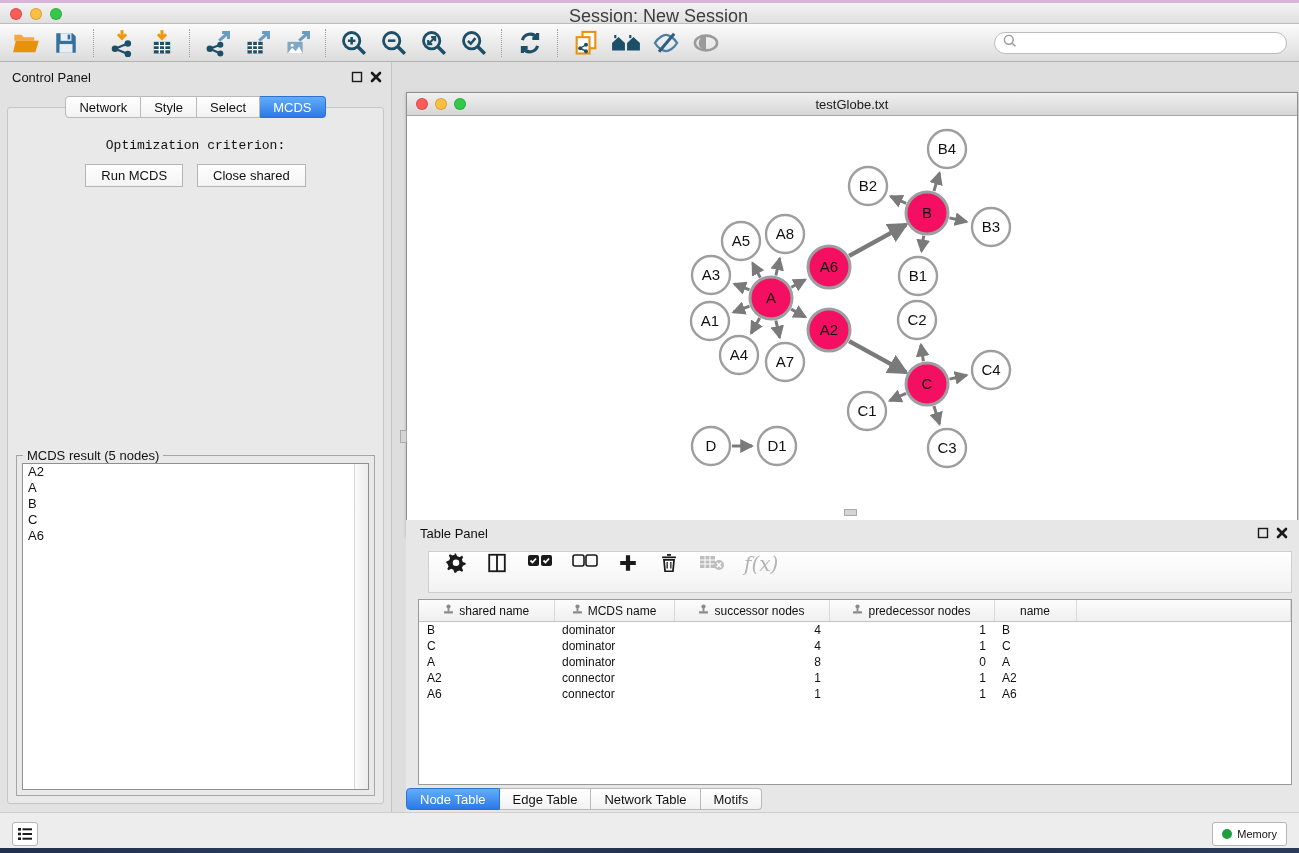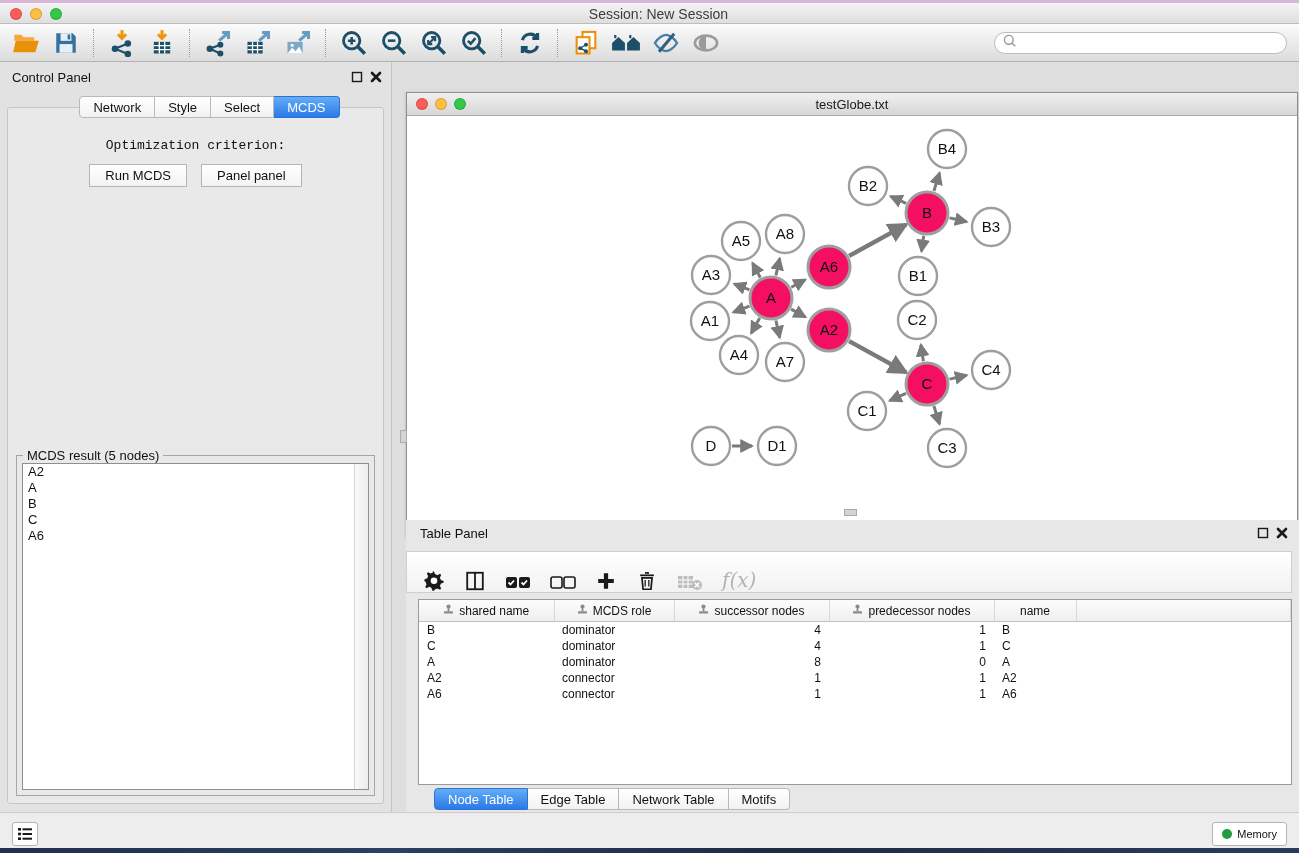--- a/index.html
+++ b/index.html
@@ -4,41 +4,41 @@
 <style>
   html,body{margin:0;padding:0;background:#444;}
   .app{position:relative;width:1299px;height:853px;background:#dedede;
        font-family:"Liberation Sans",sans-serif;overflow:hidden;
        -webkit-font-smoothing:antialiased;}
   
   .titlebar{position:absolute;left:0;top:0;right:0;height:24px;
     background:linear-gradient(#f3f3f3,#dfdfdf);border-top:3px solid #d9b5d9;
     border-bottom:1px solid #bdbdbd;box-sizing:border-box;}
   .titlebar .title{position:absolute;left:18px;right:0;top:3px;text-align:center;
-    font-size:14px;color:#3c3c3c;}
+    font-size:18px;color:#3c3c3c;}
   .lights{position:absolute;left:10px;top:5px;display:flex;gap:8px;}
   .light{width:12px;height:12px;border-radius:50%;box-sizing:border-box;border:1px solid rgba(0,0,0,.15);}
   .light.red{background:#fc5b57}.light.yellow{background:#fdbe41}.light.green{background:#34c84a}
   
   .main-toolbar{position:absolute;left:0;top:24px;right:0;height:38px;
     background:linear-gradient(#fbfbfb,#dcdcdc);border-bottom:1px solid #b2b2b2;
     display:flex;align-items:center;padding-left:6px;box-sizing:border-box;}
   .tb-ico{width:30px;height:30px;display:flex;align-items:center;justify-content:center;margin:0 5px;}
   .tb-ico svg{display:block}
   .tb-sep{width:1px;height:28px;border-left:1px dotted #9a9a9a;margin:0 7px;}
   .searchbox{margin-left:auto;margin-right:12px;width:293px;height:22px;background:#fff;
     border:1px solid #bcbcbc;border-radius:12px;display:flex;align-items:center;padding-left:7px;box-sizing:border-box;}
   
   .control-panel{position:absolute;left:0;top:62px;width:392px;height:750px;background:#e2e2e2;
     border-right:1px solid #c4c4c4;box-sizing:border-box;}
   .panel-title{position:absolute;left:12px;top:8px;font-size:13px;color:#111;}
   .panel-ctrl{position:absolute;top:8px;display:flex;align-items:center;justify-content:center;width:14px;height:14px;}
   .cp-content{position:absolute;left:7px;right:7px;top:45px;bottom:8px;background:#e9e9e9;
     border:1px solid #c6c6c6;border-radius:3px;}
-  .seg{display:flex;position:absolute;left:0;right:0;justify-content:center;z-index:3;padding-left:28px;}
+  .seg{display:flex;position:absolute;left:0;right:0;justify-content:center;z-index:3;}
   .seg-btn{background:linear-gradient(#ffffff,#f2f2f2);border:1px solid #b9b9b9;border-left:none;
     padding:0 13px;font-size:13px;color:#111;height:22px;line-height:21px;cursor:default;box-sizing:border-box;}
   .seg-btn:first-child{border-left:1px solid #b9b9b9;border-radius:4px 0 0 4px;}
   .seg-btn:last-child{border-radius:0 4px 4px 0;}
   .seg-btn.active{background:linear-gradient(#64adf7,#2a79e8);color:#fff;border-color:#2d72d2;}
   .opt-label{margin-top:30px;text-align:center;font-size:13px;color:#111;font-family:Liberation Mono, monospace;}
   .mac-select{position:relative;margin:9px auto 0;width:314px;height:24px;background:#fff;
     border:1px solid #adadad;border-radius:4px;font-size:13px;color:#111;display:flex;
     align-items:center;padding-left:9px;box-sizing:border-box;}
   .stepper{position:absolute;right:0;top:0;bottom:0;width:20px;border-radius:0 3px 3px 0;
@@ -63,22 +63,22 @@
   .net-titlebar .title{position:absolute;left:0;right:0;top:4px;text-align:center;font-size:13px;color:#1a1a1a;}
   .net-lights{position:absolute;left:9px;top:5px;display:flex;gap:7px;}
   .net-lights .light{width:12px;height:12px;}
   .net-canvas{position:relative;width:890px;height:420px;background:#fff;overflow:hidden;}
   .grip{position:absolute;right:1px;bottom:1px;width:14px;height:14px;
     background:repeating-linear-gradient(135deg,transparent,transparent 2px,#bbb 2px,#bbb 3px);}
   .split-handle-v{position:absolute;left:400px;top:430px;width:7px;height:13px;background:#d4d4d4;border:1px solid #aaa;box-sizing:border-box;}
   .split-handle-h{position:absolute;left:844px;top:509px;width:13px;height:7px;background:#d4d4d4;border:1px solid #aaa;box-sizing:border-box;}
   
   .table-panel{position:absolute;left:406px;top:520px;width:893px;height:292px;background:#e7e7e7;box-sizing:border-box;}
-  .tp-toolbar{position:absolute;left:0;right:7px;top:31px;height:42px;background:linear-gradient(#ffffff,#f2f2f2);
-    border:1px solid #cfcfcf;display:flex;align-items:flex-end;gap:19px;padding-left:16px;box-sizing:border-box;}
+  .tp-toolbar{position:absolute;left:22px;right:7px;top:31px;height:42px;background:linear-gradient(#ffffff,#f2f2f2);
+    border:1px solid #cfcfcf;display:flex;align-items:flex-start;gap:19px;padding-left:16px;box-sizing:border-box;}
   .tp-ico{display:flex;align-items:center;justify-content:center;}
   .fx{font-family:"DejaVu Serif",serif;font-style:italic;font-size:20px;color:#b3b3b3;}
   .tp-table{position:absolute;left:12px;right:7px;top:79px;height:186px;background:#fff;border:1px solid #9a9a9a;
     box-sizing:border-box;overflow:hidden;}
   table.grid{border-collapse:collapse;table-layout:fixed;width:100%;font-size:12px;color:#111;}
   table.grid th{height:21px;background:linear-gradient(#fcfcfc,#efefef);border-bottom:1px solid #c2c2c2;
     border-right:1px solid #d9d9d9;font-weight:normal;font-size:12px;padding:0;}
   table.grid th .th-inner{display:flex;align-items:center;justify-content:center;gap:5px;}
   table.grid td{height:16px;padding:0 8px;white-space:nowrap;overflow:hidden;}
   td.al-l{text-align:left}td.al-r{text-align:right}
@@ -282,21 +282,21 @@
     <div class="seg" id="cp-tabs" style="top:34px">
         <div class="seg-btn">Network</div>
         <div class="seg-btn">Style</div>
         <div class="seg-btn">Select</div>
         <div class="seg-btn active">MCDS</div>
       </div>
     <div class="cp-content">
       <div class="opt-label">Optimization criterion:</div>
       <div class="btn-row">
         <button class="mac-btn">Run MCDS</button>
-        <button class="mac-btn">Panel panel</button>
+        <button class="mac-btn">Close shared</button>
       </div>
       <div class="mcds-box">
         <div class="mcds-legend">MCDS result (5 nodes)</div>
         <div class="mcds-list" id="mcds-list">
           <div class="mcds-scroll"></div>
         <div class="mcds-item">A2</div>
             <div class="mcds-item">A</div>
             <div class="mcds-item">B</div>
             <div class="mcds-item">C</div>
             <div class="mcds-item">A6</div>
@@ -479,21 +479,21 @@
                   <span>shared name</span>
                 </span>
               </th>
               <th>
                 <span class="th-inner">
                   <span><svg width="11" height="11" viewBox="0 0 11 11" fill="#8a8a8a">
                       <circle cx="5.5" cy="2.6" r="2.1"></circle>
                       <rect x="4.6" y="4.2" width="1.8" height="3.2"></rect>
                       <rect x="1" y="7.2" width="9" height="2.4" rx="0.6"></rect>
                     </svg></span>
-                  <span>MCDS role</span>
+                  <span>MCDS name</span>
                 </span>
               </th>
               <th>
                 <span class="th-inner">
                   <span><svg width="11" height="11" viewBox="0 0 11 11" fill="#8a8a8a">
                       <circle cx="5.5" cy="2.6" r="2.1"></circle>
                       <rect x="4.6" y="4.2" width="1.8" height="3.2"></rect>
                       <rect x="1" y="7.2" width="9" height="2.4" rx="0.6"></rect>
                     </svg></span>
                   <span>successor nodes</span>

